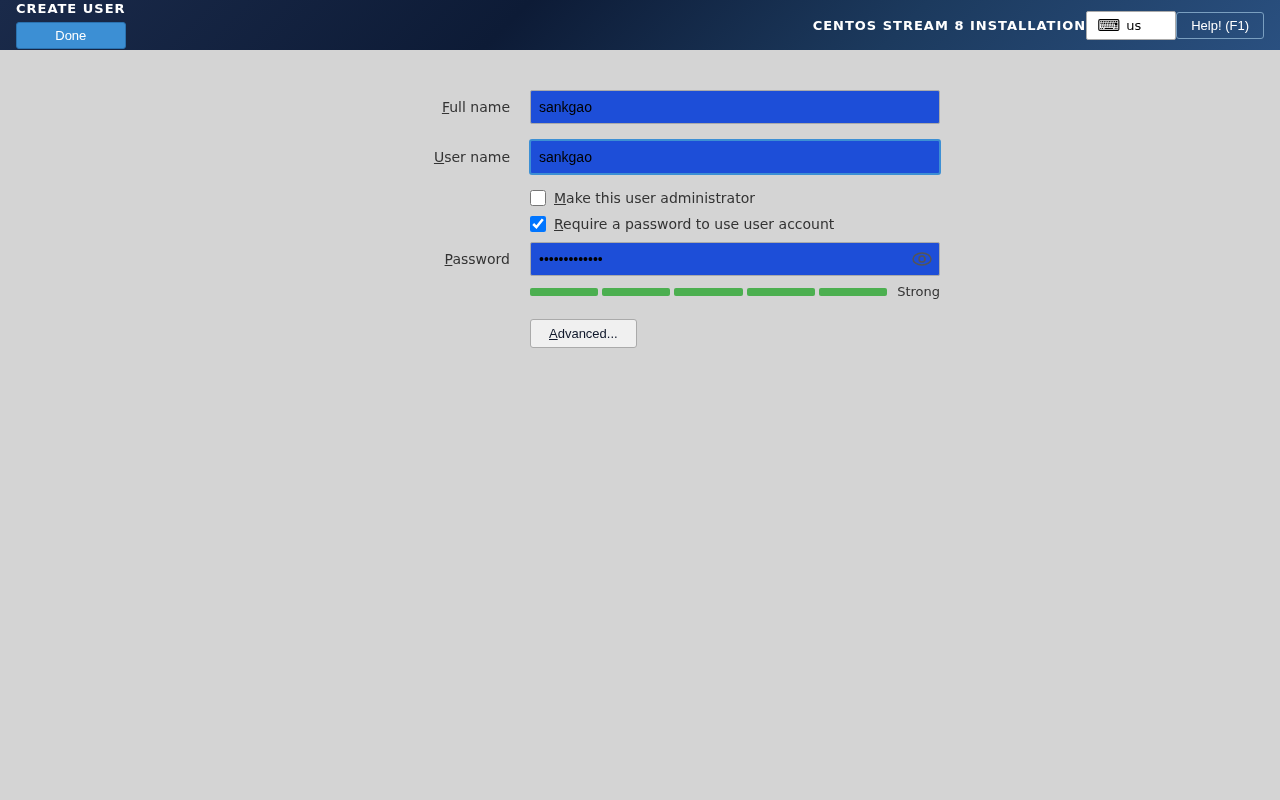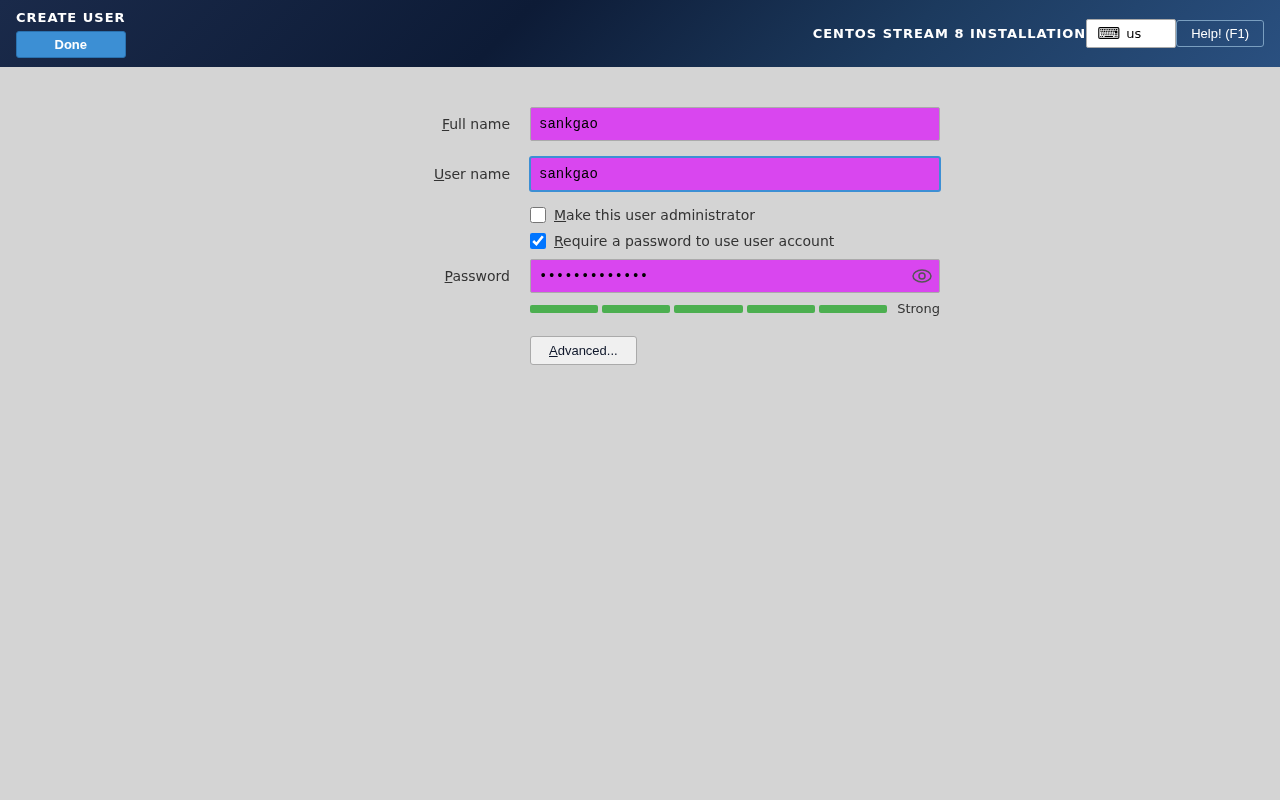--- a/index.html
+++ b/index.html
@@ -11,21 +11,21 @@
       width: 1280px;
       height: 800px;
       overflow: hidden;
     }
 
     
     #header {
       display: flex;
       align-items: center;
       background: linear-gradient(135deg, #1a2a4a 0%, #0d1b36 40%, #1c3a5e 70%, #2a5080 100%);
-      height: 67px;
+      height: 50px;
       padding: 0 16px;
       position: relative;
     }
 
     #header-left {
       display: flex;
       flex-direction: column;
       gap: 6px;
     }
 
@@ -37,21 +37,21 @@
     }
 
     #done-button {
       background: #3c8fd4;
       color: #ffffff;
       border: 1px solid #2a72b0;
       padding: 5px 18px;
       font-size: 13px;
       cursor: pointer;
       border-radius: 3px;
-      font-weight: bold;
+      font-weight: normal;
     }
 
     #header-right {
       display: flex;
       align-items: center;
       gap: 0;
       margin-left: auto;
     }
 
     #installation-title {
@@ -118,26 +118,25 @@
     }
 
     .form-label .underline-char {
       text-decoration: underline;
     }
 
     .form-input {
       width: 410px;
       height: 34px;
       border: 1px solid #aaa;
-      background: #d946ef;
+      background: #1d4ed8;
       padding: 4px 8px;
       font-size: 14px;
       outline: none;
       border-radius: 2px;
-      font-family: Liberation Mono, monospace;
     }
 
     .form-input.active-focus {
       border-color: #3c8fd4;
       box-shadow: 0 0 0 1px #3c8fd4;
     }
 
     .password-wrapper {
       position: relative;
       width: 410px;

